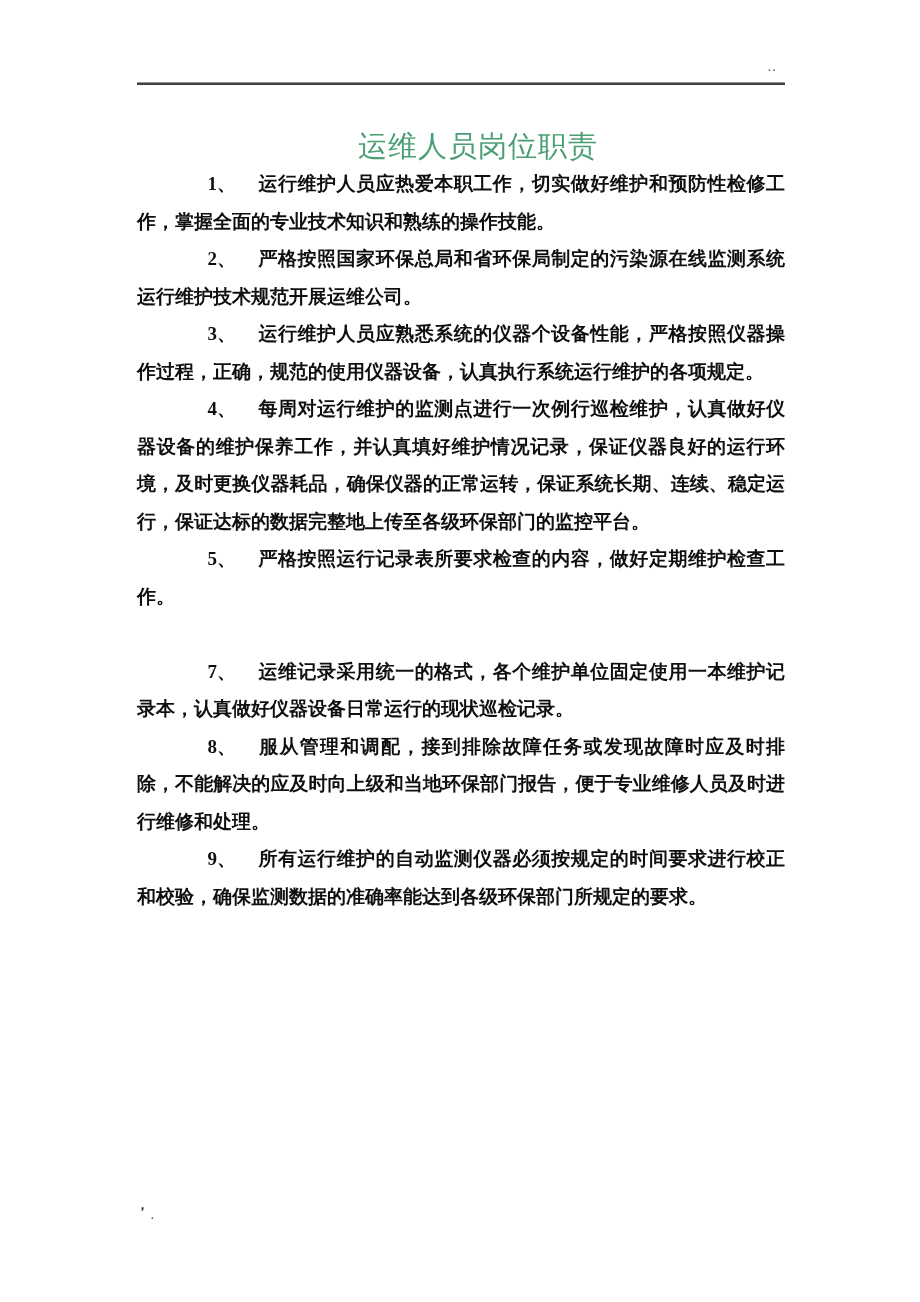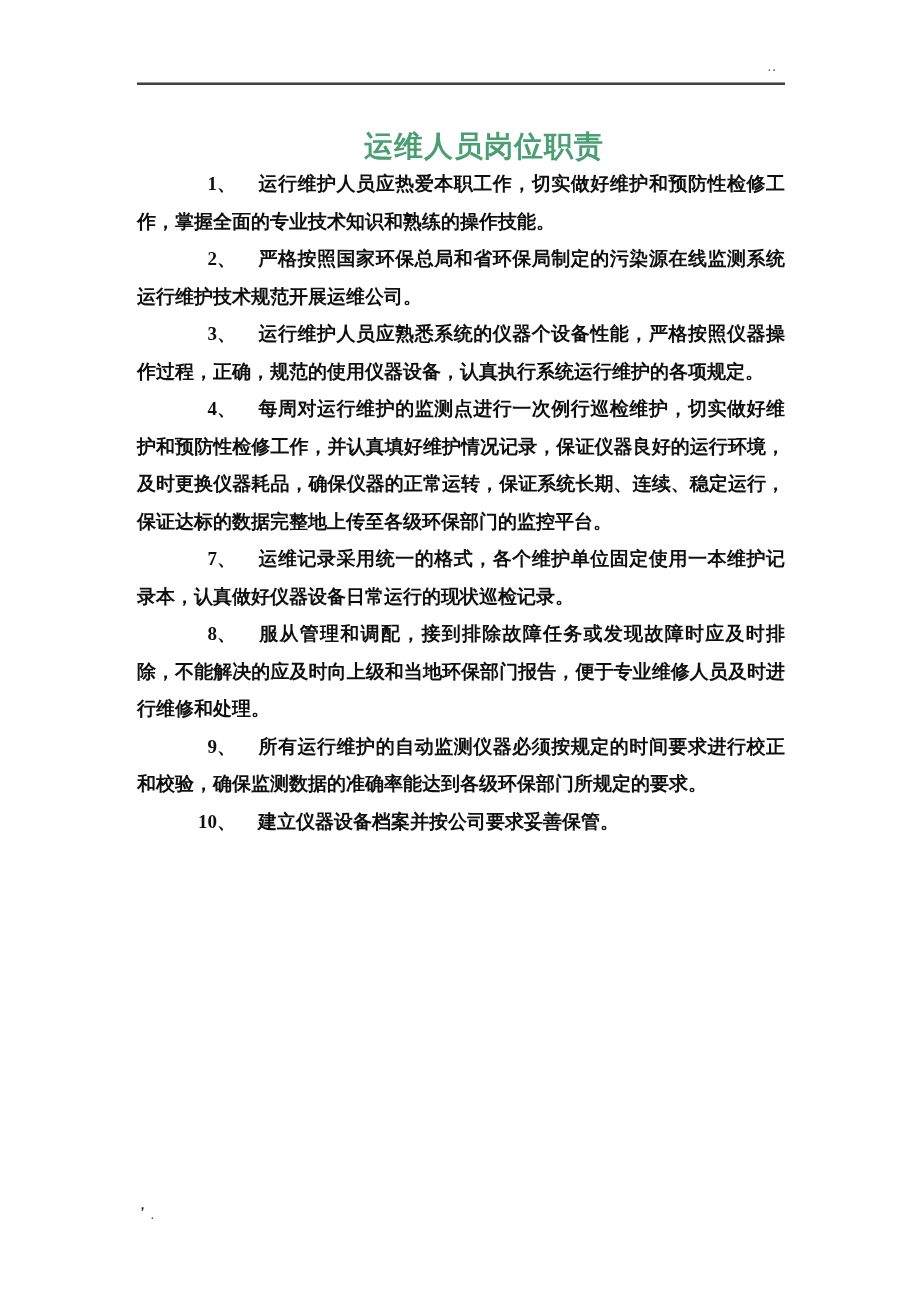--- a/index.html
+++ b/index.html
@@ -30,28 +30,28 @@
     left: 768px;
     top: 62px;
     font-size: 11px;
     font-weight: bold;
     letter-spacing: 2px;
     color: #6e6e6e;
     line-height: 11px;
   }
   .doc-title {
     position: absolute;
-    left: 133px;
+    left: 127px;
     top: 106px;
     width: 648px;
     text-align: center;
     text-indent: 54px;
     font-size: 29px;
     line-height: 42px;
-    font-weight: bold;
+    font-weight: normal;
     letter-spacing: 1px;
     white-space: nowrap;
   }
   .body-text {
     position: absolute;
     left: 137px;
     top: 165px;
     width: 648px;
   }
   .body-text p.item {
@@ -104,30 +104,30 @@
   <h1 class="doc-title" style="color: rgb(74, 158, 115);">运维人员岗位职责</h1>
 
   <div class="body-text">
 
     <p class="item"><span class="num">1、</span><span>运行维护人员应热爱本职工作，切实做好维护和预防性检修工作，掌握全面的专业技术知识和熟练的操作技能。</span></p>
 
     <p class="item"><span class="num">2、</span><span>严格按照国家环保总局和省环保局制定的污染源在线监测系统运行维护技术规范开展运维公司。</span></p>
 
     <p class="item"><span class="num">3、</span><span>运行维护人员应熟悉系统的仪器个设备性能，严格按照仪器操作过程，正确，规范的使用仪器设备，认真执行系统运行维护的各项规定。</span></p>
 
-    <p class="item"><span class="num">4、</span><span>每周对运行维护的监测点进行一次例行巡检维护，切实做好维护和预防性检修工作，并认真填好维护情况记录，保证仪器良好的运行环境，及时更换仪器耗品，确保仪器的正常运转，保证系统长期、连续、稳定运行，保证达标的数据完整地上传至各级环保部门的监控平台。</span></p>
+    <p class="item"><span class="num">4、</span><span>每周对运行维护的监测点进行一次例行巡检维护，认真做好仪器设备的维护保养工作，并认真填好维护情况记录，保证仪器良好的运行环境，及时更换仪器耗品，确保仪器的正常运转，保证系统长期、连续、稳定运行，保证达标的数据完整地上传至各级环保部门的监控平台。</span></p>
 
+    <p class="item gap-after"><span class="num">5、</span><span>严格按照运行记录表所要求检查的内容，做好定期维护检查工作。</span></p>
 
 
     <p class="item"><span class="num">7、</span><span>运维记录采用统一的格式，各个维护单位固定使用一本维护记录本，认真做好仪器设备日常运行的现状巡检记录。</span></p>
 
     <p class="item"><span class="num">8、</span><span>服从管理和调配，接到排除故障任务或发现故障时应及时排除，不能解决的应及时向上级和当地环保部门报告，便于专业维修人员及时进行维修和处理。</span></p>
 
     <p class="item"><span class="num">9、</span><span>所有运行维护的自动监测仪器必须按规定的时间要求进行校正和校验，确保监测数据的准确率能达到各级环保部门所规定的要求。</span></p>
 
-    <p class="item"><span class="num">10、</span><span>建立仪器设备档案并按公司要求妥善保管。</span></p>
 
   </div>
 
   <span class="footer-mark-1">，</span>
   <span class="footer-mark-2">.</span>
 
 </div>
 
 </body></html>

